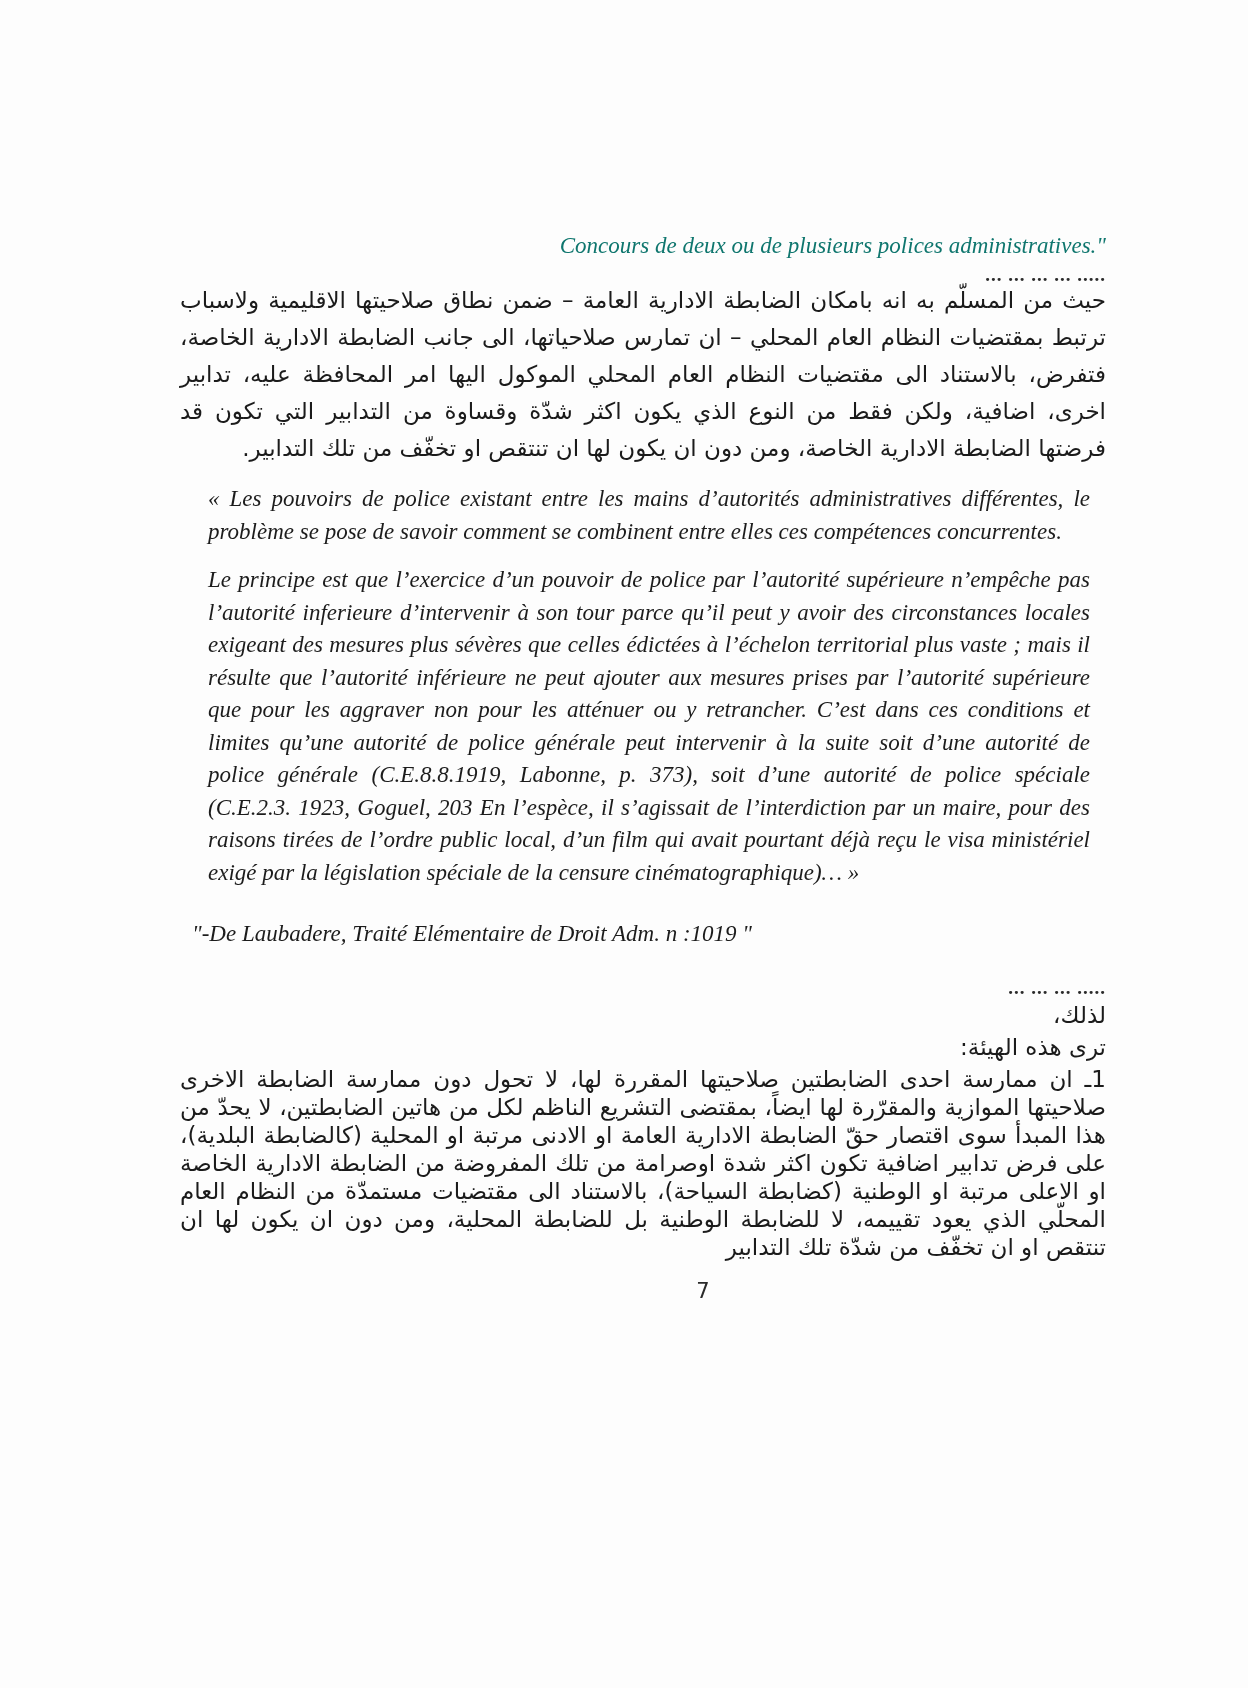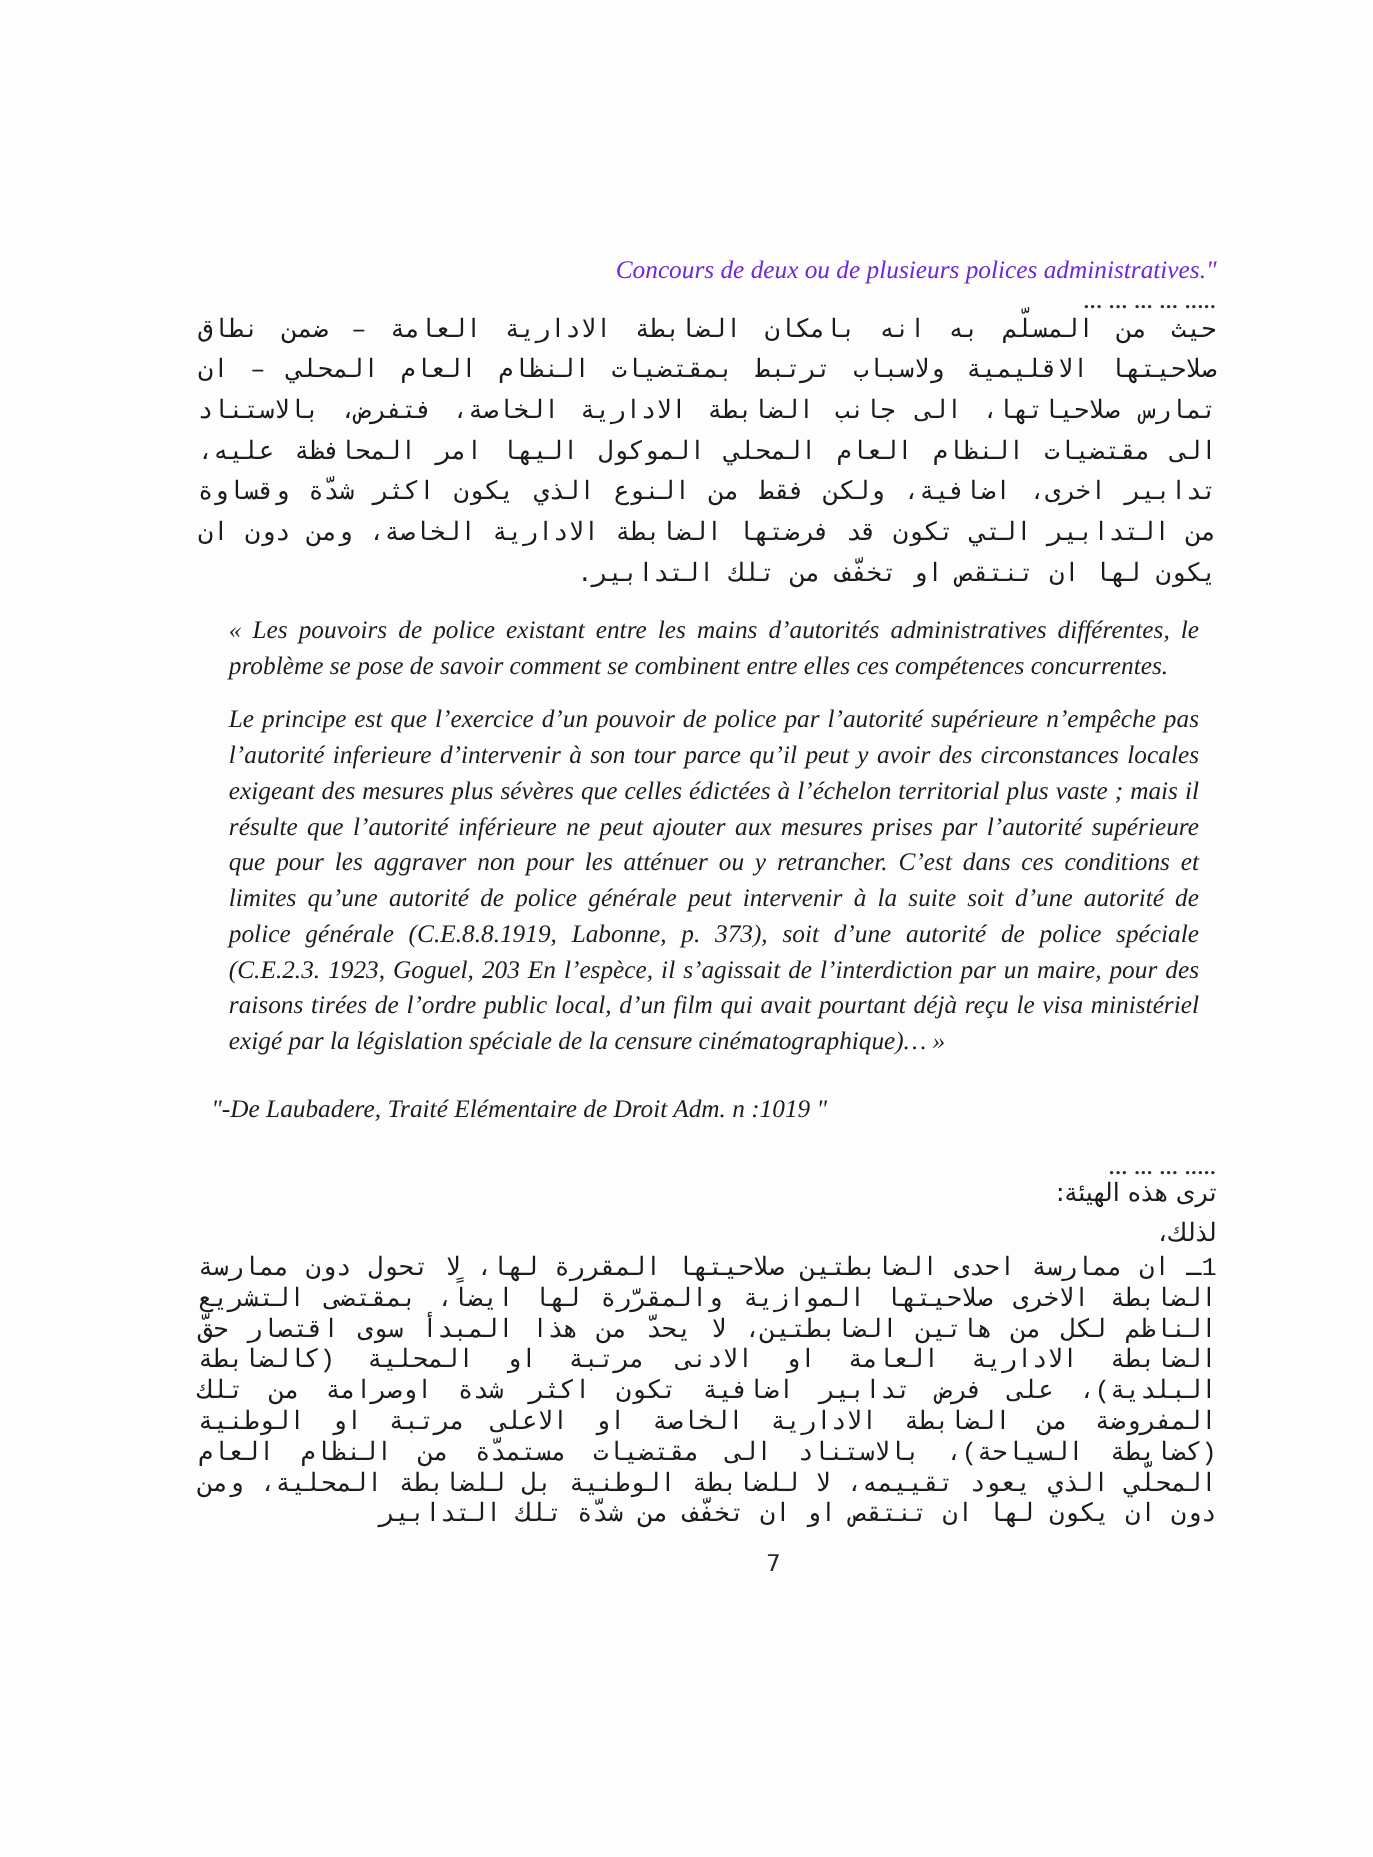--- a/index.html
+++ b/index.html
@@ -21,42 +21,41 @@
   .fr {
     font-family: "Liberation Serif", serif;
     font-style: italic;
   }
   .title-line {
     font-family: "Liberation Serif", serif;
     font-style: italic;
     font-size: 23px;
     line-height: 28px;
     text-align: right;
-    color: #6d28d9;
+    color: #0f766e;
   }
   .dots {
     text-align: right;
     font-family: "Liberation Serif", serif;
     font-size: 19px;
     font-weight: bold;
     line-height: 14px;
     letter-spacing: 1px;
     color: #2a2a2a;
     margin-top: 8px;
   }
   .ar {
     direction: rtl;
     font-family: "DejaVu Sans", sans-serif;
     color: #1b1b1b;
   }
   .ar-para {
     font-size: 23px;
     line-height: 37px;
     text-align: justify;
-    font-family: Liberation Mono, monospace;
   }
   .ar-line {
     font-size: 23px;
     line-height: 32px;
     text-align: right;
   }
   .review-label {
     margin-top: 2px;
   }
   .french-quote {
@@ -111,21 +110,21 @@
 
   <div class="fr french-quote">
     <p>« Les pouvoirs de police existant entre les mains d’autorités administratives différentes, le problème se pose de savoir comment se combinent entre elles ces compétences concurrentes.</p>
     <p>Le principe est que l’exercice d’un pouvoir de police par l’autorité supérieure n’empêche pas l’autorité inferieure d’intervenir à son tour parce qu’il peut y avoir des circonstances locales exigeant des mesures plus sévères que celles édictées à l’échelon territorial plus vaste ; mais il résulte que l’autorité inférieure ne peut ajouter aux mesures prises par l’autorité supérieure  que pour les aggraver non pour les atténuer ou y retrancher. C’est dans ces conditions et limites qu’une autorité de police générale peut intervenir à la suite soit d’une autorité de police générale (C.E.8.8.1919, Labonne, p. 373), soit d’une autorité de police spéciale (C.E.2.3. 1923, Goguel, 203 En l’espèce, il s’agissait de l’interdiction par un maire, pour des raisons tirées de l’ordre public local, d’un film qui avait pourtant déjà reçu le visa ministériel exigé par la législation spéciale de la censure cinématographique)… »</p>
   </div>
 
   <div class="fr citation">"-De Laubadere, Traité Elémentaire de Droit Adm. n :1019 "</div>
 
   <div class="dots dots-2">... ... ... .....</div>
 
+  <div class="ar ar-line conclusion-lead">لذلك،</div>
+
   <div class="ar ar-line">ترى هذه الهيئة:</div>
-
-  <div class="ar ar-line conclusion-lead">لذلك،</div>
 
   <div class="ar ar-para numbered-item">1ـ ان ممارسة احدى الضابطتين صلاحيتها المقررة لها، لا تحول دون ممارسة الضابطة الاخرى صلاحيتها الموازية والمقرّرة لها ايضاً، بمقتضى التشريع الناظم لكل من هاتين الضابطتين، لا يحدّ من هذا المبدأ سوى اقتصار حقّ الضابطة الادارية العامة او الادنى مرتبة او المحلية (كالضابطة البلدية)، على فرض تدابير اضافية تكون اكثر شدة اوصرامة من تلك المفروضة من الضابطة الادارية الخاصة او الاعلى مرتبة او الوطنية (كضابطة السياحة)، بالاستناد الى مقتضيات مستمدّة من النظام العام المحلّي الذي يعود تقييمه، لا للضابطة الوطنية بل للضابطة المحلية، ومن دون ان يكون لها ان تنتقص او ان تخفّف من شدّة تلك التدابير</div>
 
   <div class="page-number">7</div>
 
 </div>
 
 </body></html>

